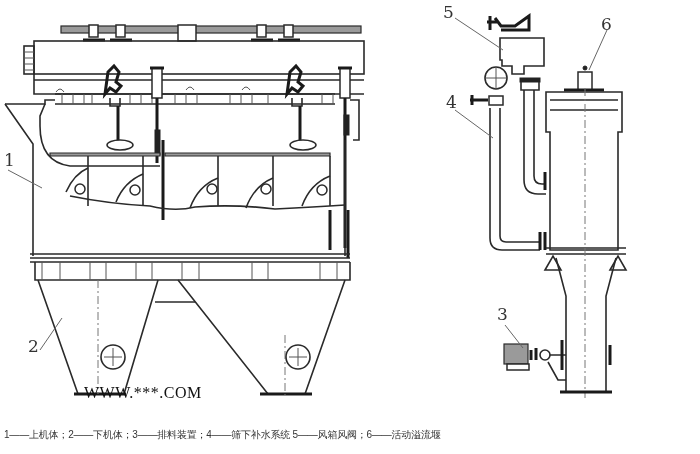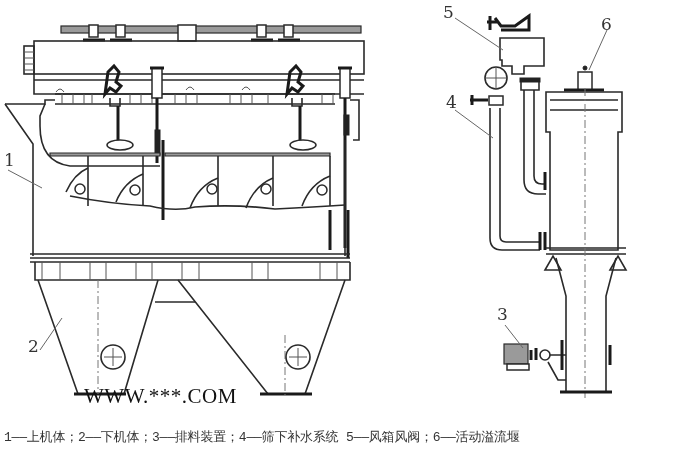--- a/index.html
+++ b/index.html
@@ -7,22 +7,22 @@
   #diagram { position:absolute; left:0; top:0; width:700px; height:454px; }
   .ln { stroke:#2a2a2a; fill:none; stroke-width:1.6; }
   .thin { stroke:#555; fill:none; stroke-width:1; }
   .thick { stroke:#1a1a1a; fill:none; stroke-width:3; }
   .dash { stroke:#777; fill:none; stroke-width:1; stroke-dasharray:8 3 2 3; }
   .fillg { fill:#9a9a9a; stroke:#2a2a2a; stroke-width:1.2; }
   .fillw { fill:#ffffff; stroke:#2a2a2a; stroke-width:1.5; }
   .fillb { fill:#222; stroke:#222; }
   .lead { stroke:#666; fill:none; stroke-width:1; }
   .num { font-family:"DejaVu Serif", serif; font-size:17px; fill:#333; }
-  .wm { position:absolute; left:84px; top:384px; font-family:"Liberation Serif", serif; font-size:21px; color:#111; letter-spacing:0.5px; }
-  .caption { position:absolute; left:4px; top:428px; width:696px; font-family:Liberation Mono, monospace; font-size:13px; color:#333; white-space:nowrap; letter-spacing:-0.2px; }
+  .wm { position:absolute; left:84px; top:384px; font-family:"Liberation Serif", serif; font-size:16px; color:#111; letter-spacing:0.5px; }
+  .caption { position:absolute; left:4px; top:428px; width:696px; font-family:Liberation Sans, sans-serif; font-size:10px; color:#333; white-space:nowrap; letter-spacing:-0.2px; }
 </style>
 </head>
 <body>
 
 <svg id="diagram" viewBox="0 0 700 454" xmlns="http://www.w3.org/2000/svg">
 
   <g>
 
     <rect class="fillg" x="61" y="26" width="300" height="7"></rect>
     <rect class="fillw" x="178" y="25" width="18" height="16"></rect>

